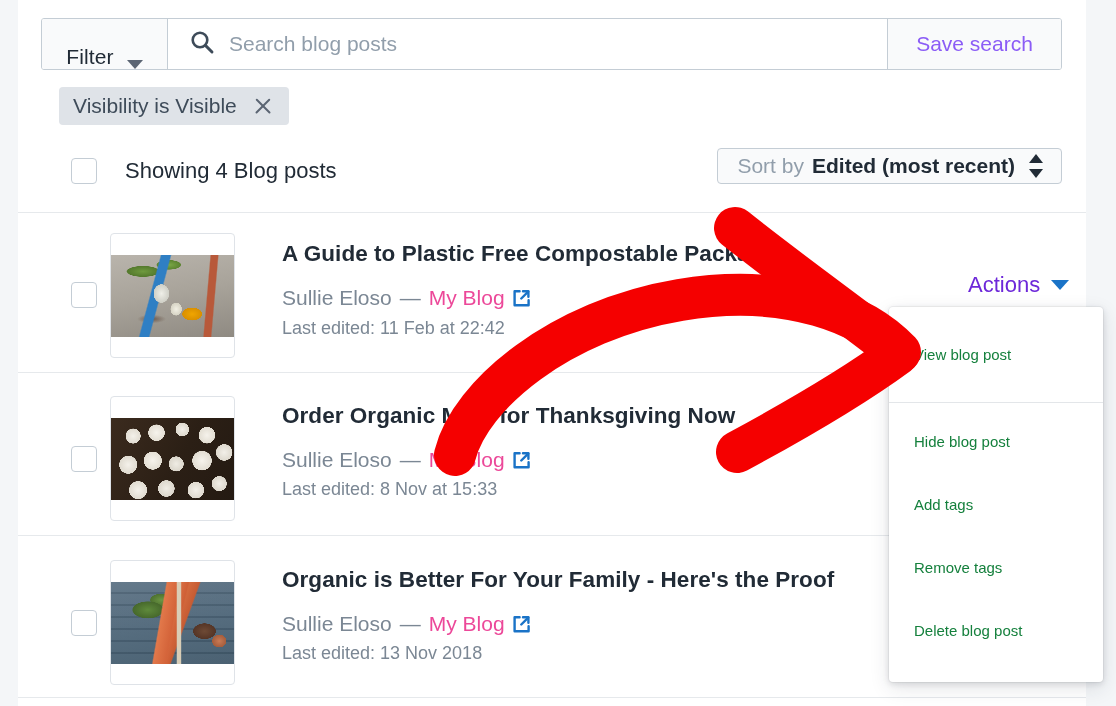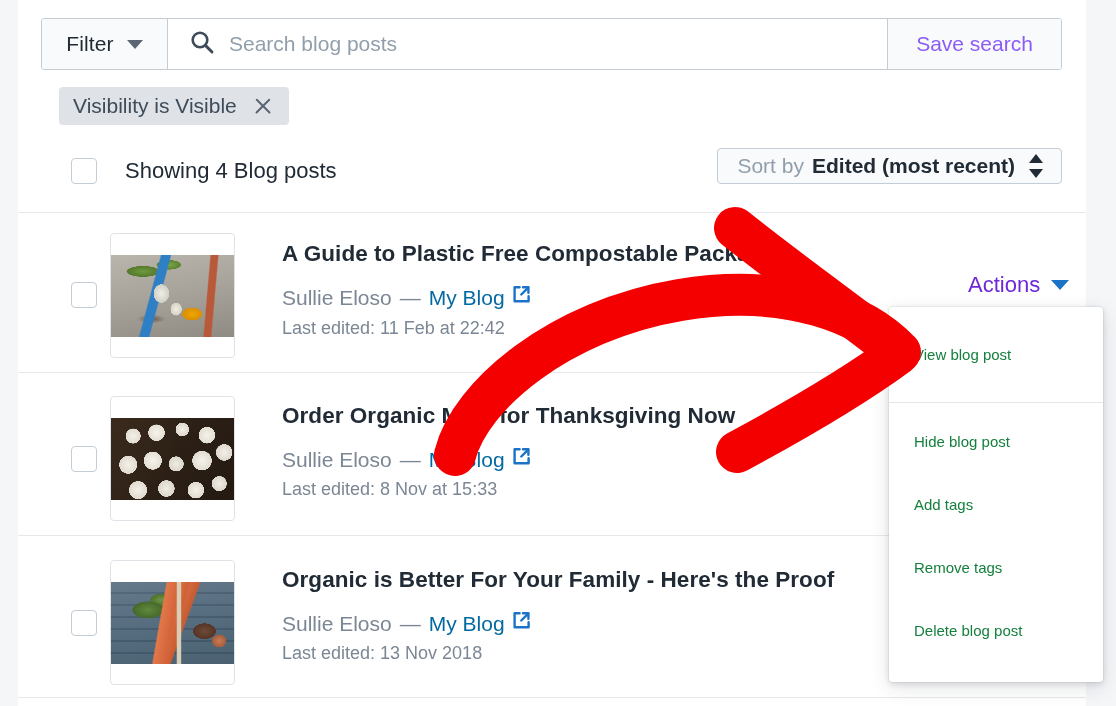--- a/index.html
+++ b/index.html
@@ -42,21 +42,21 @@
     display: flex;
     align-items: stretch;
     background: #ffffff;
     overflow: hidden;
   }
   #filter-button {
     width: 126px;
     background: #f9fafb;
     border-right: 1px solid #c4cdd5;
     display: flex;
-    align-items: center;
+    align-items: flex-end;
     justify-content: center;
     gap: 13px;
     cursor: pointer;
     box-sizing: border-box;
   }
   #filter-button .lbl {
     font-size: 21px;
     color: #212b36;
     letter-spacing: .1px;
   }
@@ -293,30 +293,30 @@
   #row-1 .post-title { top: 30px; }
   #row-2 .post-title { top: 31px; }
 
   .post-meta {
     position: absolute;
     left: 264px;
     font-size: 21px;
     color: #7b8794;
     white-space: nowrap;
     display: flex;
-    align-items: flex-start;
+    align-items: center;
     gap: 0;
   }
   #row-0 .post-meta { top: 73px; }
   #row-1 .post-meta { top: 75px; }
   #row-2 .post-meta { top: 76px; }
   .post-meta .author { color: #7b8794; }
   .post-meta .dash   { color: #7b8794; padding: 0 8px; }
   .post-meta .blog-link {
-    color: #0369a1;
+    color: #ec4899;
     text-decoration: none;
     cursor: pointer;
   }
   .ext-link-icon {
     display: inline-block;
     position: relative;
     width: 17px; height: 17px;
     margin-left: 8px;
     vertical-align: -1px;
   }

